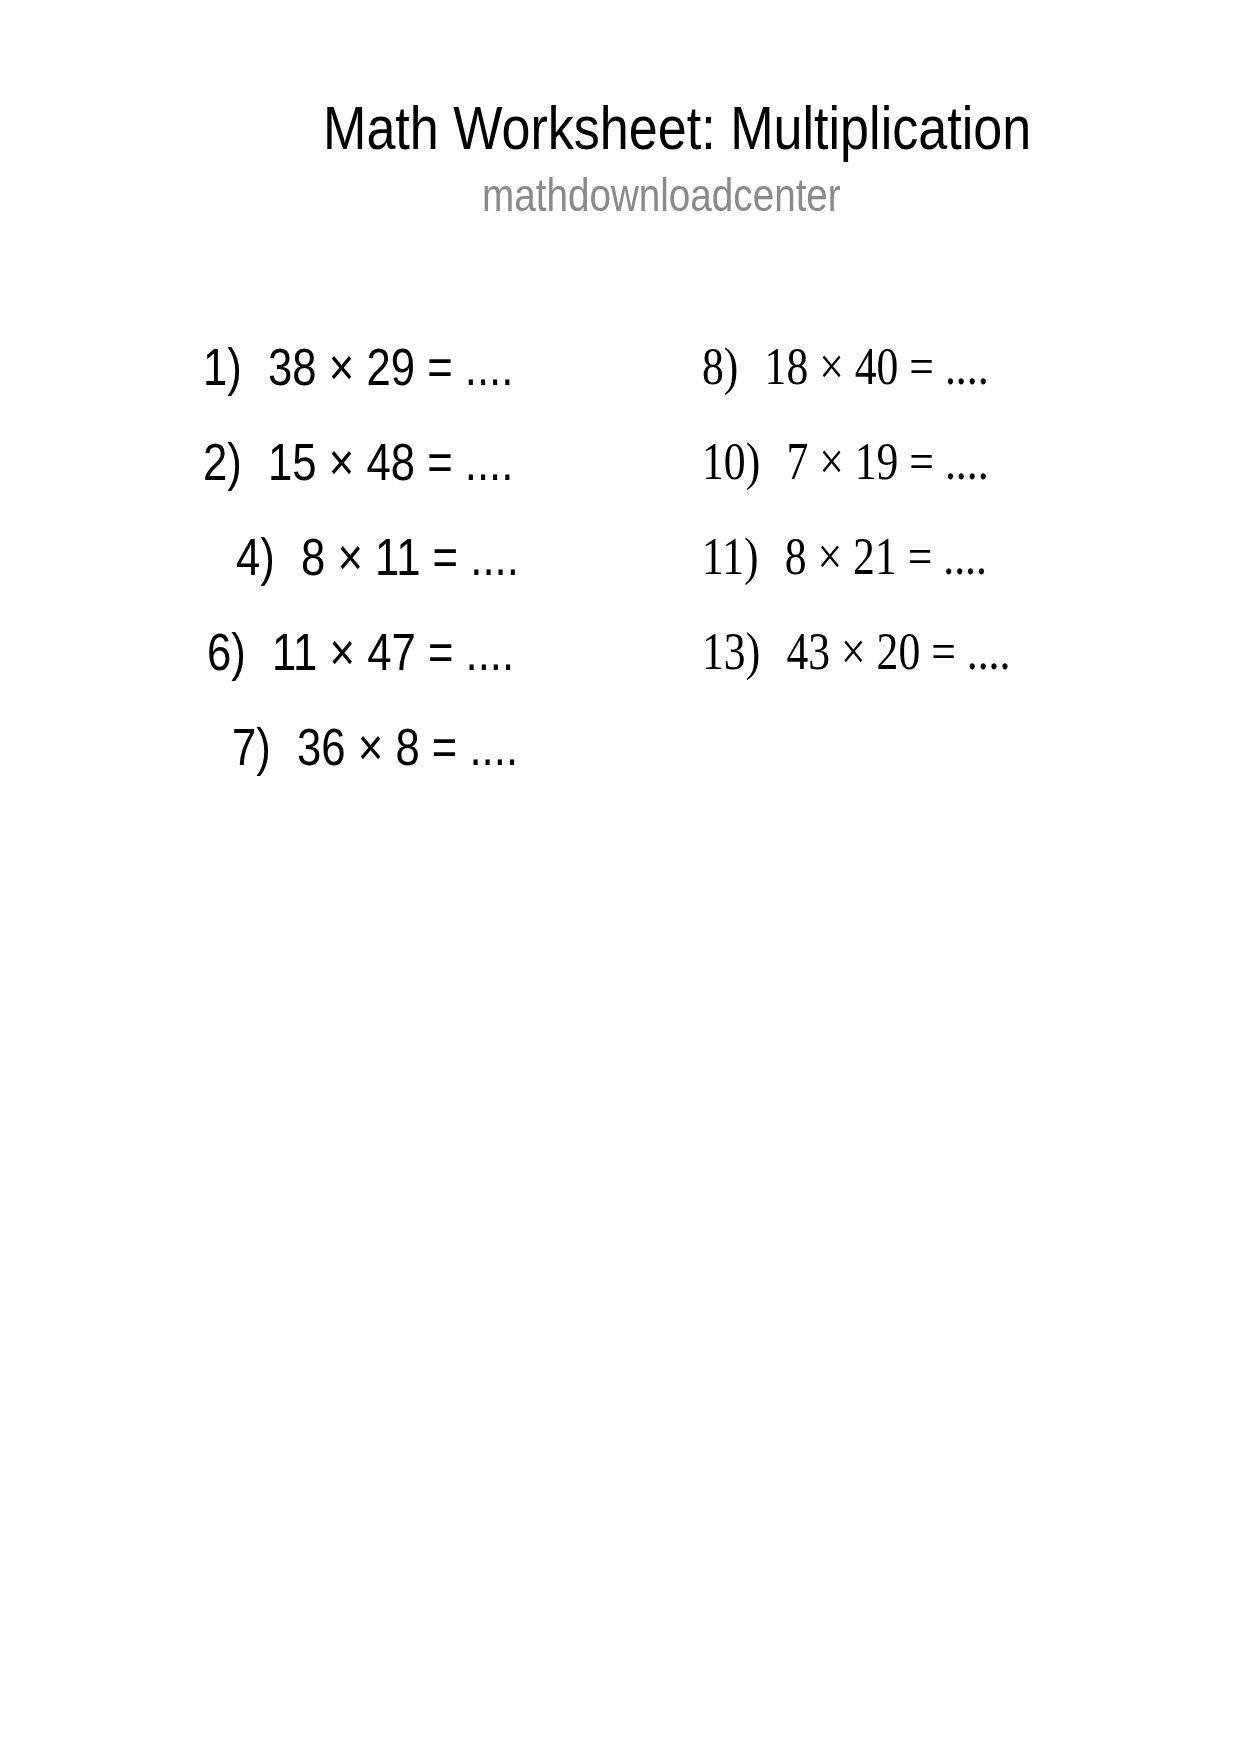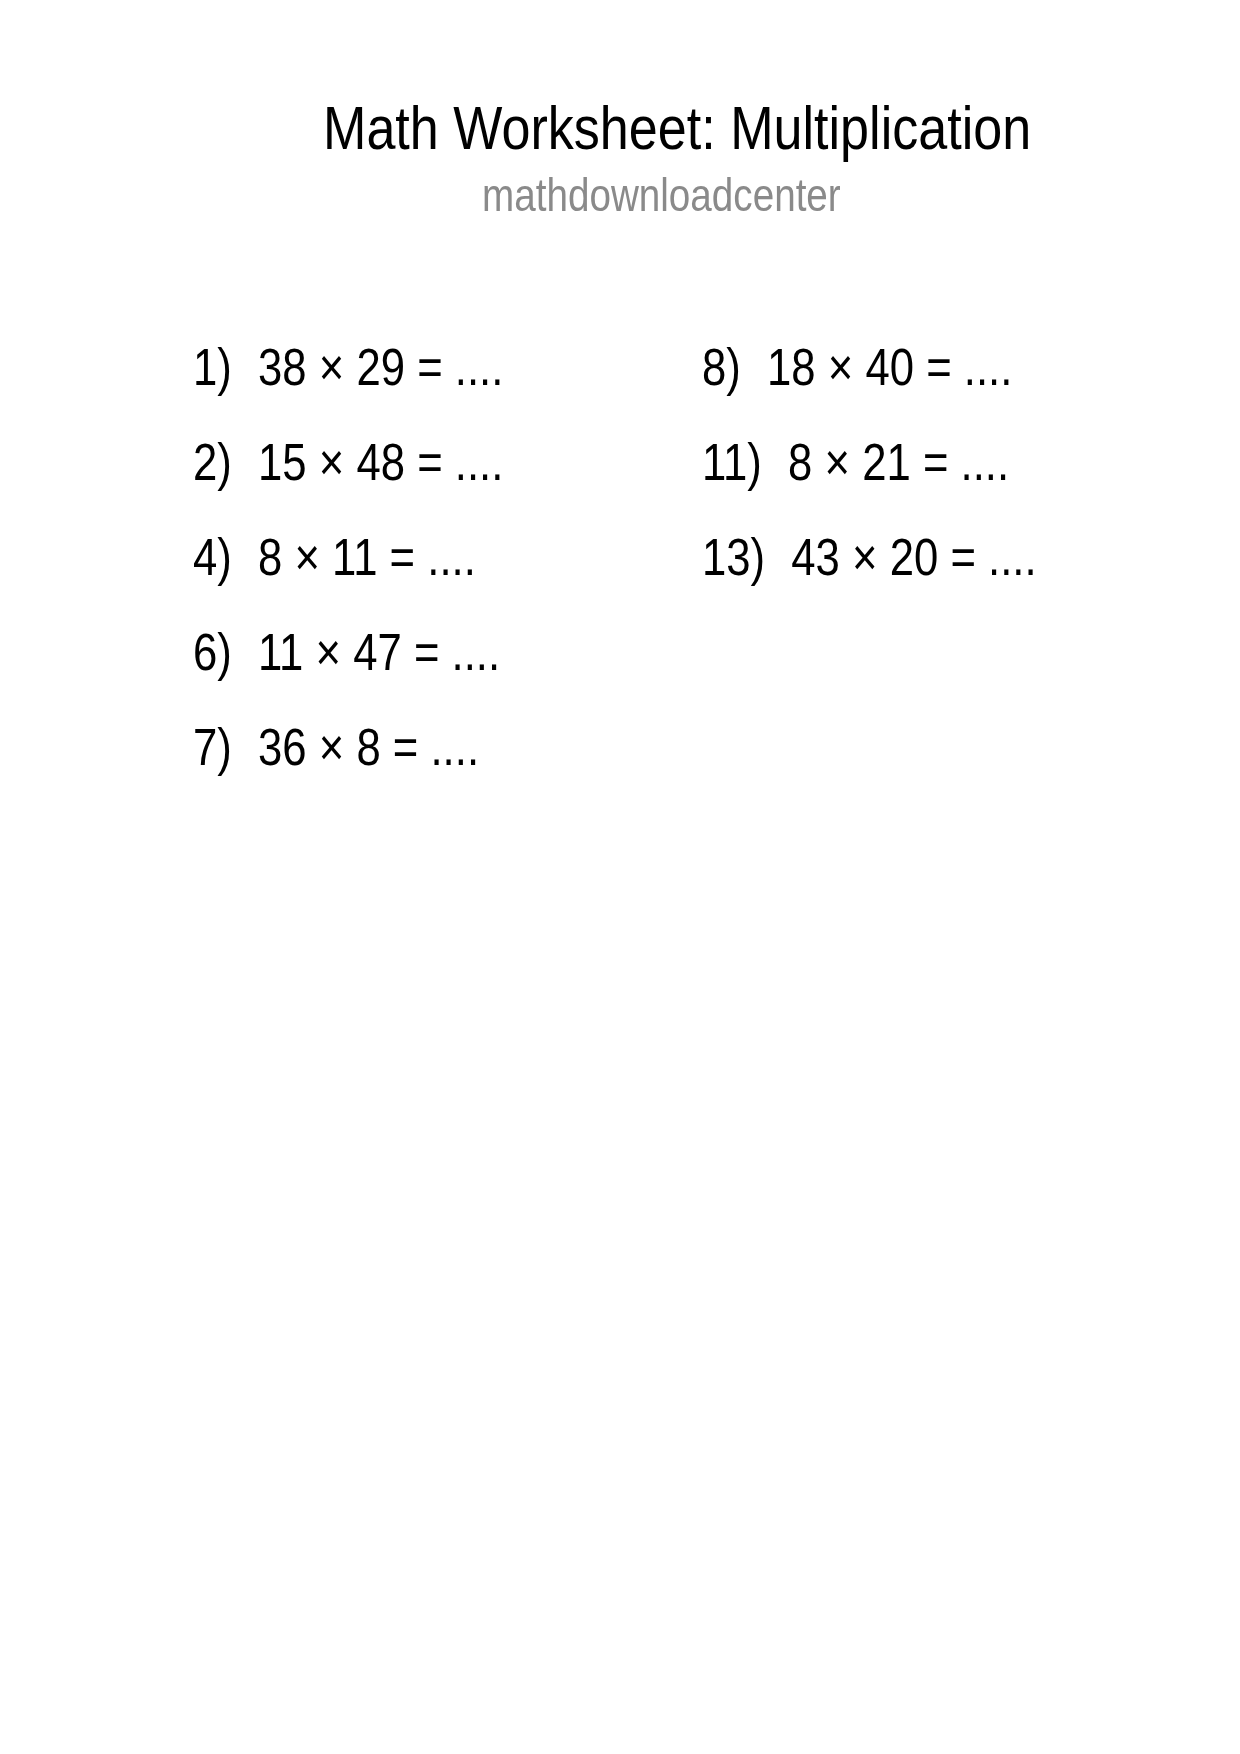--- a/index.html
+++ b/index.html
@@ -35,22 +35,22 @@
     left: 482px;
     top: 172px;
     font-size: 46px;
     line-height: 1;
     color: #8a8a8a;
   }
   .column {
     position: absolute;
     top: 341px;
   }
-  .column.left  { left: 193px; }
-  .column.right { left: 702px; }
+  .column.left  { left: 203px; text-align: right; }
+  .column.right { left: 702px; font-family: Liberation Serif, serif; }
   .problem-row {
     height: 52px;
     line-height: 52px;
     margin-bottom: 43px;
     font-size: 52px;
     white-space: nowrap;
   }
   .problem-expression {
     margin-left: 0.6em;
   }
@@ -91,20 +91,25 @@
   </div>
 
 <div class="column right">
     <div class="problem-row">
     <span class="narrow">
       <span class="problem-number">8)</span><span class="problem-expression">18 × 40 = ....</span>
     </span>
   </div>
     <div class="problem-row">
     <span class="narrow">
+      <span class="problem-number">10)</span><span class="problem-expression">7 × 19 = ....</span>
+    </span>
+  </div>
+    <div class="problem-row">
+    <span class="narrow">
       <span class="problem-number">11)</span><span class="problem-expression">8 × 21 = ....</span>
     </span>
   </div>
     <div class="problem-row">
     <span class="narrow">
       <span class="problem-number">13)</span><span class="problem-expression">43 × 20 = ....</span>
     </span>
   </div>
   </div>
 

